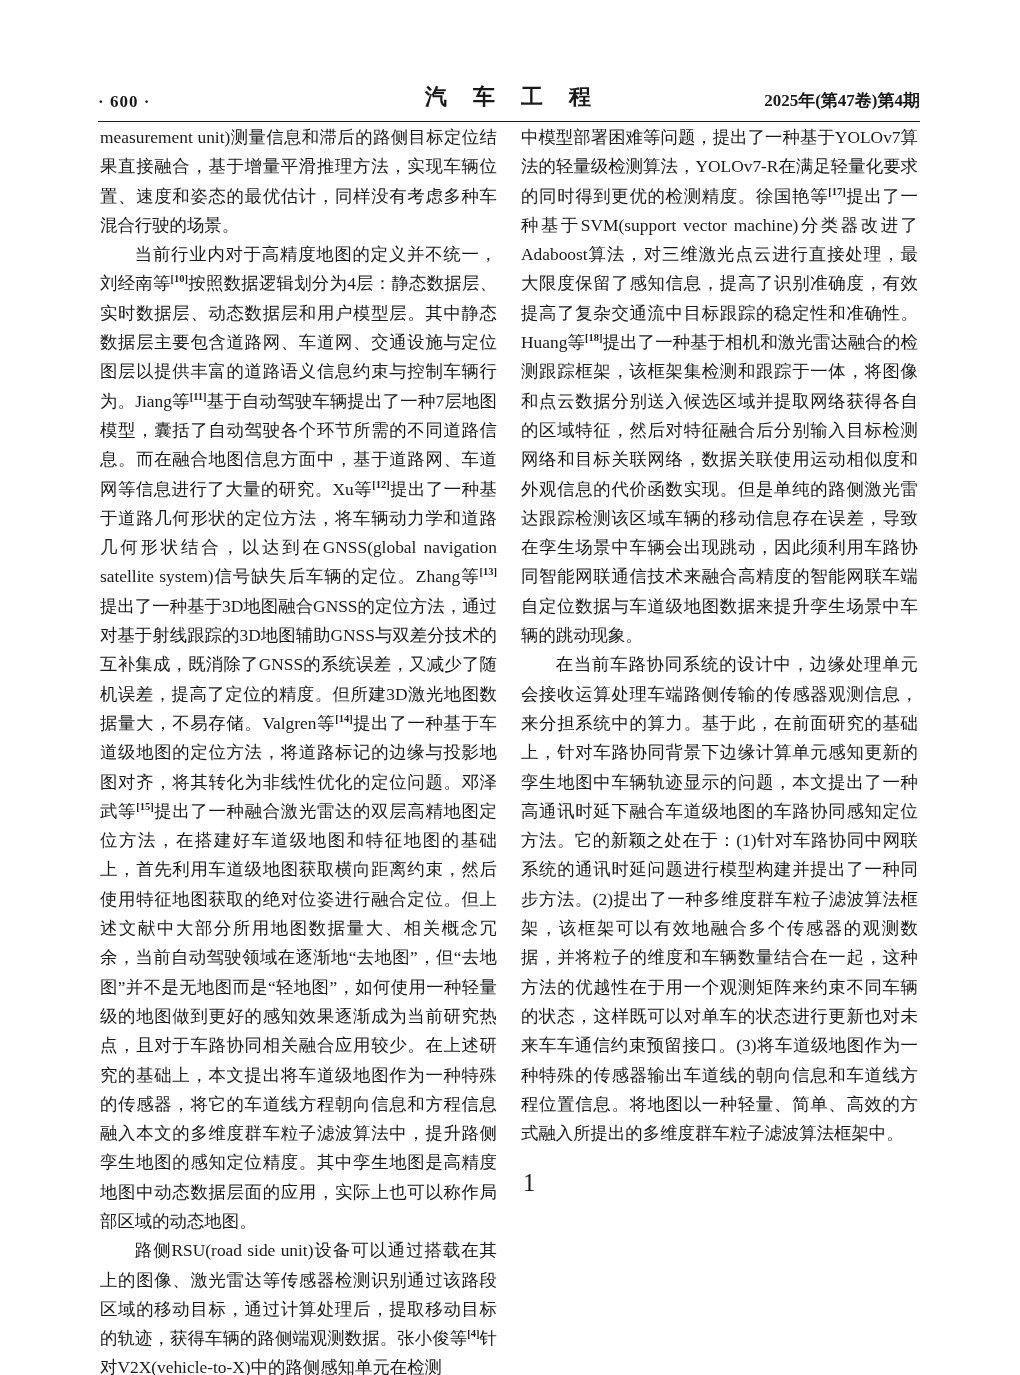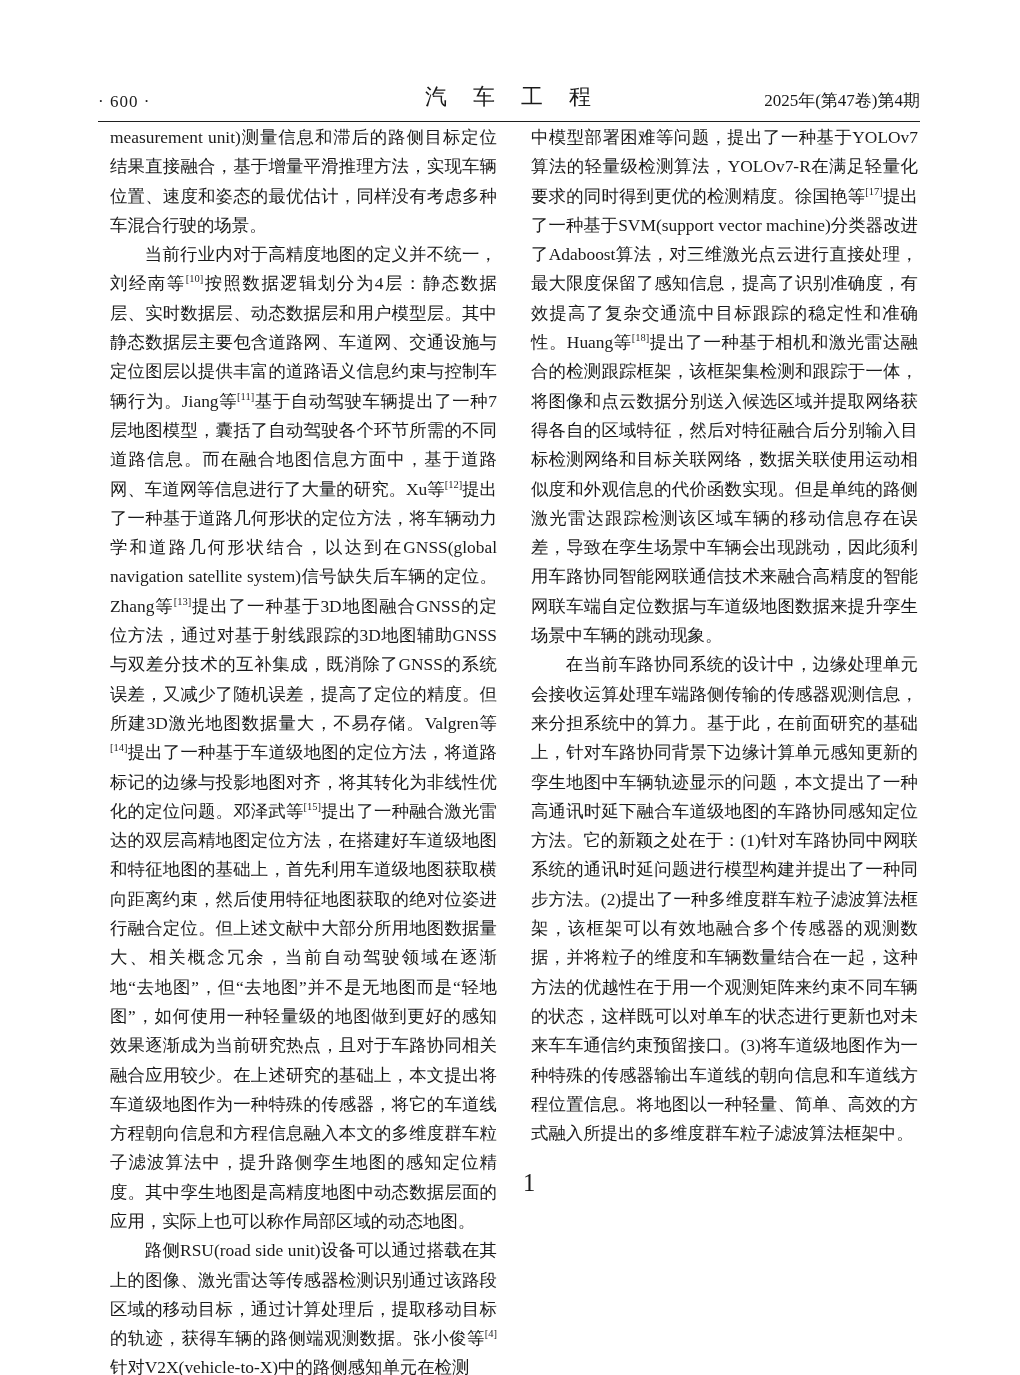--- a/index.html
+++ b/index.html
@@ -18,47 +18,48 @@
     position: absolute;
     left: 98px;
     top: 82px;
     width: 822px;
     display: flex;
     justify-content: space-between;
     align-items: flex-end;
     padding-bottom: 9px;
     border-bottom: 1.6px solid #1f1f1f;
     font-size: 17px;
+    font-weight: bold;
   }
   .page-number { width: 220px; text-align: left; letter-spacing: 1px; }
   .journal-title { flex: 1; text-align: center; font-size: 22px; letter-spacing: 2px; }
   .issue-info { width: 220px; text-align: right; }
   .columns {
     position: absolute;
     left: 100px;
     top: 123px;
     width: 818px;
     display: flex;
     gap: 24px;
   }
   .col { width: 397px; }
   .para {
     font-size: 17.4px;
     line-height: 29.3px;
     text-align: justify;
     text-justify: inter-ideograph;
     overflow-wrap: break-word;
-    margin-left: 10px;
   }
   .para.indent { text-indent: 2em; }
   .para sup {
     font-size: 10.5px;
     line-height: 0;
     vertical-align: super;
     letter-spacing: 0;
+    font-weight: bold;
   }
   .section-heading {
     display: flex;
     align-items: flex-start;
     margin-top: 17px;
     margin-bottom: 13px;
     font-size: 24.5px;
     line-height: 36.5px;
   }
   .section-number {

